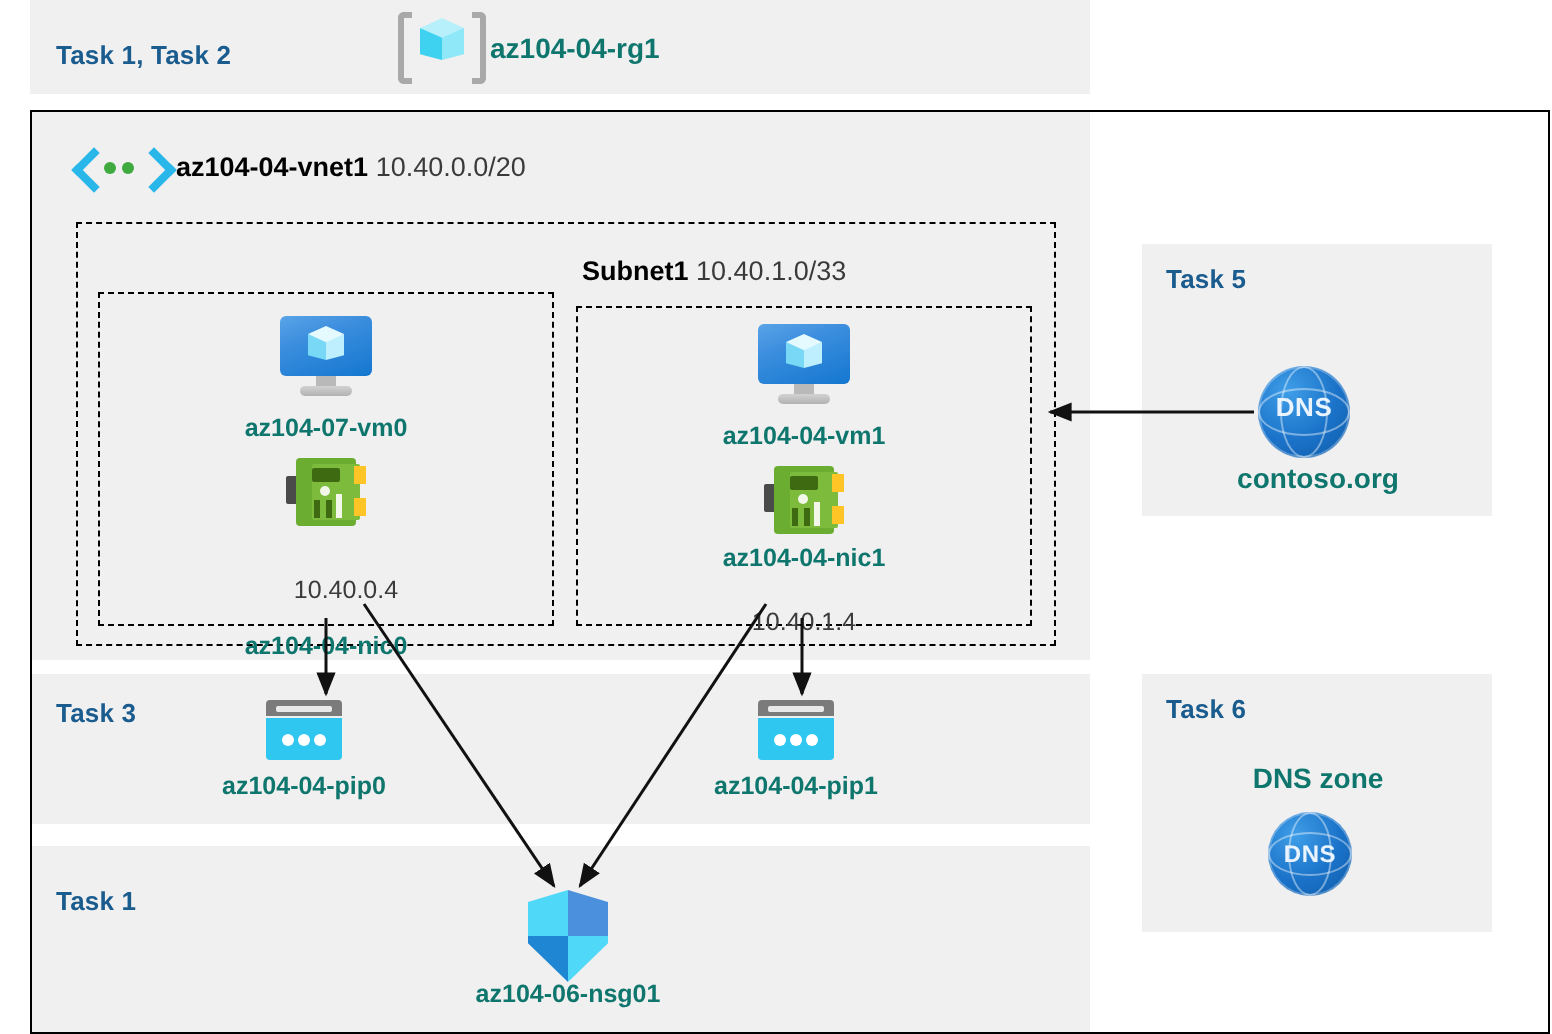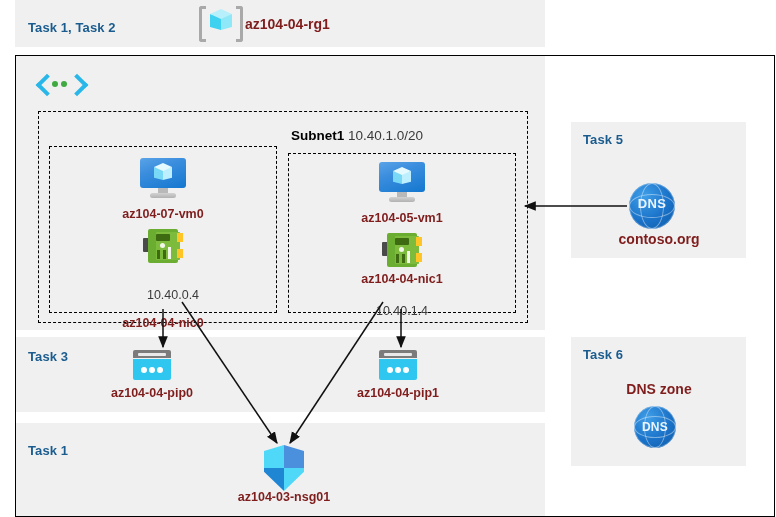--- a/index.html
+++ b/index.html
@@ -18,21 +18,21 @@
   }
 
   
   .outer-frame{position:absolute;border:1.6px solid #000;box-sizing:border-box;background:transparent;}
 
   
   .dash{position:absolute;border:1.5px dashed #000;box-sizing:border-box;background:transparent;}
 
   
   .res-name{
-    position:absolute;font-size:12.5px;font-weight:bold;color:#7f1d1d;
+    position:absolute;font-size:12.5px;font-weight:bold;color:#0f766e;
     white-space:nowrap;text-align:center;
   }
   .res-sub{
     position:absolute;font-size:12.5px;font-weight:normal;color:#3b3b3b;
     white-space:nowrap;text-align:center;
   }
   .hdr{position:absolute;white-space:nowrap;font-size:13.5px;color:#000;}
   .hdr b{font-weight:bold;}
   .hdr span.light{font-weight:normal;color:#3a3a3a;}
 
@@ -127,20 +127,24 @@
 
   <div class="panel" style="left:16px;top:56px;width:529px;height:274px;"></div>
 
   <div class="icon vnet-wrap" style="left:37px;top:70px;">
     <div class="chev" style="left:2px;top:7px;transform:rotate(-135deg);"></div>
     <div class="chev" style="left:32px;top:7px;transform:rotate(45deg);"></div>
     <div class="dot" style="left:15px;top:11px;"></div>
     <div class="dot" style="left:24px;top:11px;"></div>
 
   </div>
+  <div class="hdr" style="left:88px;top:76px;">
+    <b>az104-04-vnet1</b>
+    <span class="light">10.40.0.0/20</span>
+  </div>
 
   <div class="dash" style="left:38px;top:111px;width:490px;height:212px;"></div>
 
   <div class="dash" style="left:49px;top:146px;width:228px;height:167px;"></div>
 
   <div class="icon vm-wrap" style="left:140px;top:158px;">
     <div class="vm-screen">
       <div style="position:absolute;left:14px;top:5px;width:18px;height:20px;">
         <div style="position:absolute;left:0;top:4px;width:9px;height:13px;background:#79d8f5;
                     clip-path:polygon(0 0,100% 18%,100% 100%,0 82%);"></div>
@@ -166,39 +170,39 @@
     <div class="nic-white" style="left:17px;top:14px;width:5px;height:5px;border-radius:50%;"></div>
     <div class="nic-trace" style="left:14px;top:21px;width:3px;height:9px;"></div>
     <div class="nic-trace" style="left:20px;top:21px;width:3px;height:9px;"></div>
     <div class="nic-white" style="left:25px;top:18px;width:3px;height:12px;"></div>
   </div>
   <div class="res-name center" style="left:163px;top:268px;margin-top:48px;">az104-04-nic0</div>
   <div class="res-sub center" style="left:173px;top:288px;">10.40.0.4</div>
 
   <div class="hdr" style="left:291px;top:128px;">
     <b>Subnet1</b>
-    <span class="light">10.40.1.0/20</span>
+    <span class="light">10.40.1.0/33</span>
   </div>
   <div class="dash" style="left:288px;top:153px;width:228px;height:160px;"></div>
 
   <div class="icon vm-wrap" style="left:379px;top:162px;">
     <div class="vm-screen">
       <div style="position:absolute;left:14px;top:5px;width:18px;height:20px;">
         <div style="position:absolute;left:0;top:4px;width:9px;height:13px;background:#79d8f5;
                     clip-path:polygon(0 0,100% 18%,100% 100%,0 82%);"></div>
         <div style="position:absolute;left:9px;top:4px;width:9px;height:13px;background:#bdefff;
                     clip-path:polygon(0 18%,100% 0,100% 82%,0 100%);"></div>
         <div style="position:absolute;left:0;top:0;width:18px;height:9px;background:#e4faff;
                     clip-path:polygon(50% 0,100% 45%,50% 90%,0 45%);"></div>
       </div>
     </div>
     <div class="vm-neck"></div>
       <div class="vm-base"></div>
   </div>
-  <div class="res-name center" style="left:402px;top:211px;">az104-05-vm1</div>
+  <div class="res-name center" style="left:402px;top:211px;">az104-04-vm1</div>
 
   <div class="icon nic-wrap" style="left:382px;top:233px;">
     <div class="nic-port"></div>
     <div class="nic-body">
         <div class="nic-in"></div>
       </div>
     <div class="nic-chip"></div>
     <div class="nic-tab" style="top:4px;"></div>
     <div class="nic-tab" style="top:20px;"></div>
     <div class="nic-white" style="left:17px;top:14px;width:5px;height:5px;border-radius:50%;"></div>
@@ -240,21 +244,21 @@
   <div class="task-label" style="left:28px;top:443px;">Task 1</div>
 
   <div class="icon nsg-wrap" style="left:264px;top:445px;">
     <div class="shield" style="clip-path:polygon(50% 0,100% 13%,100% 58%,50% 100%,0 58%,0 13%);">
       <div class="q tl"></div>
         <div class="q tr"></div>
         <div class="q bl"></div>
         <div class="q br"></div>
     </div>
   </div>
-  <div class="res-name center" style="left:284px;top:490px;">az104-03-nsg01</div>
+  <div class="res-name center" style="left:284px;top:490px;">az104-06-nsg01</div>
 
   <div class="panel" style="left:571px;top:122px;width:175px;height:136px;"></div>
   <div class="task-label" style="left:583px;top:132px;">Task 5</div>
   <div class="icon dns-wrap" style="left:629px;top:183px;">
     <div class="globe">
       <div class="mer m3"></div>
         <div class="mer m1"></div>
         <div class="mer m2"></div>
       <div class="dns-txt">DNS</div>
     </div>

